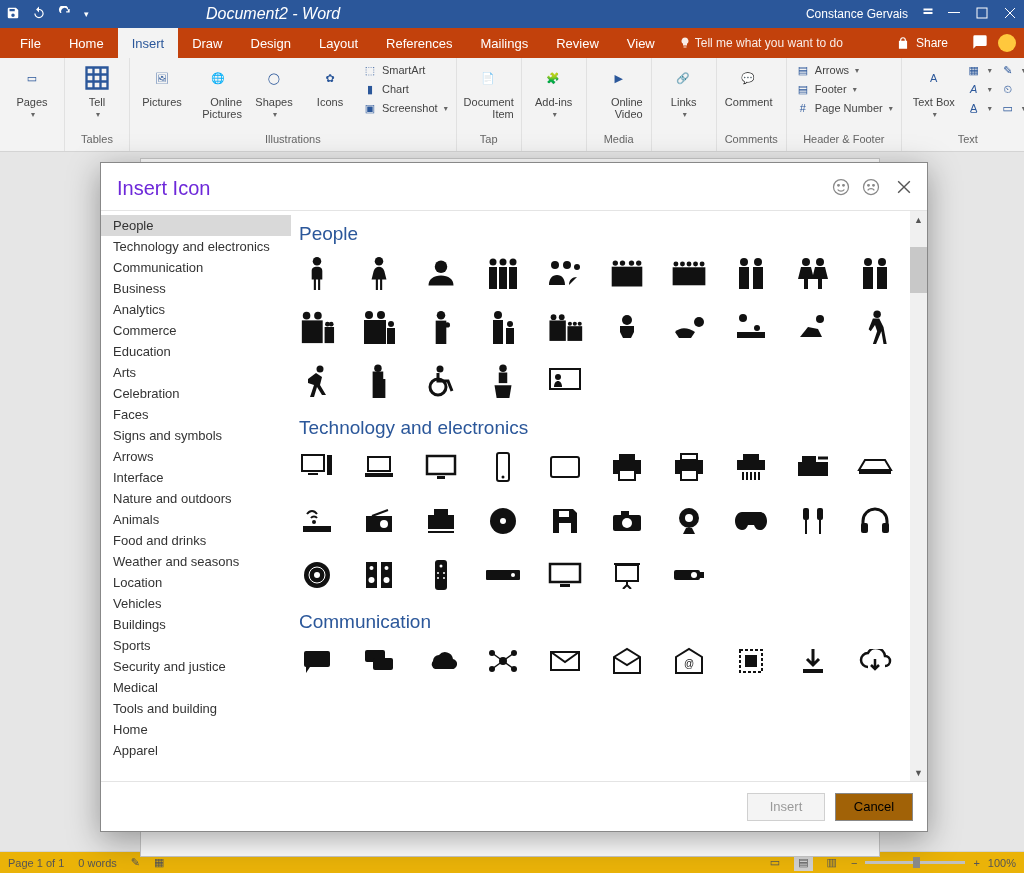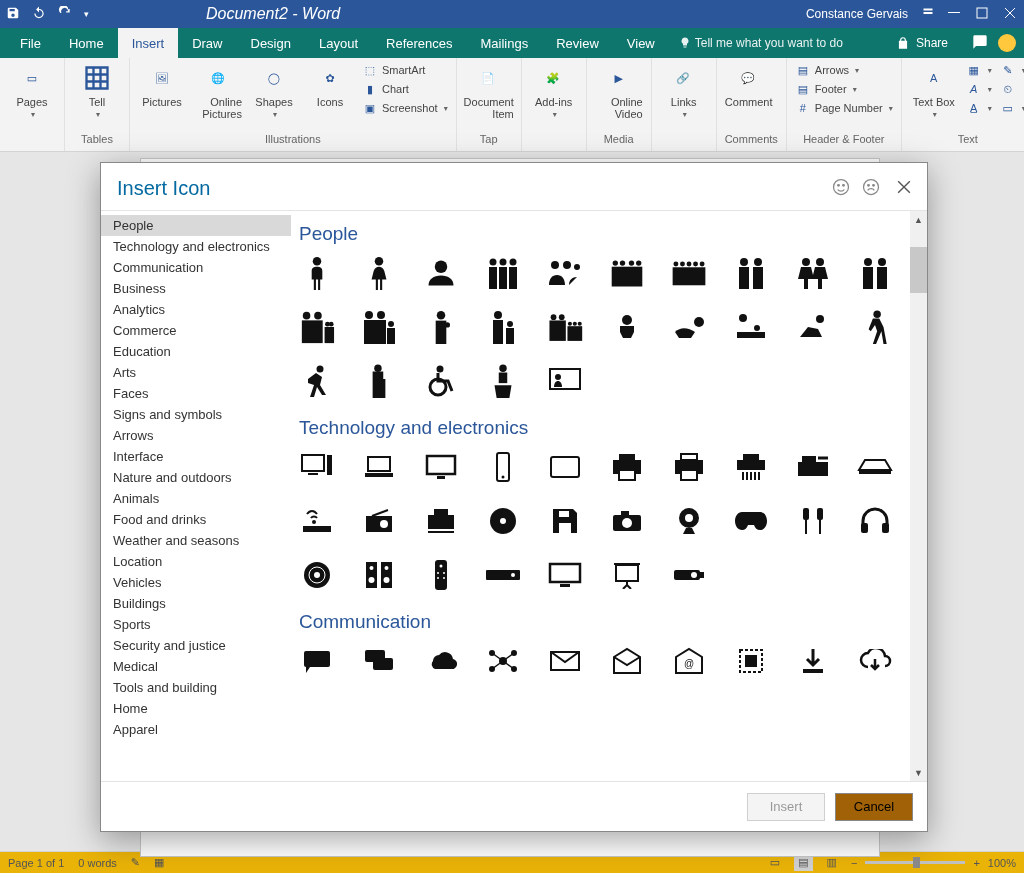--- a/index.html
+++ b/index.html
@@ -4,21 +4,21 @@
 <style>
 * { margin: 0; padding: 0; box-sizing: border-box; font-family: "Segoe UI", Arial, sans-serif; }
 body { background: #e6e6e6; width: 1024px; height: 873px; overflow: hidden; font-size: 12px; color: #333; }
 .titlebar { background: #2b579a; height: 28px; display: flex; align-items: center; color: #fff; padding: 0 6px; }
 .titlebar .qat { display: flex; gap: 12px; align-items: center; width: 200px; }
 .titlebar .title { flex: 1; text-align: left; font-size: 16px; font-style: italic; }
 .titlebar .right { display: flex; gap: 14px; align-items: flex-start; }
 .titlebar svg, .menubar svg { fill: #fff; }
 .winbtn { width: 14px; height: 14px; display:inline-block; }
 
-.menubar { background: #0f766e; height: 30px; display: flex; align-items: center; color: #fff; padding-left: 6px; }
+.menubar { background: #c2410c; height: 30px; display: flex; align-items: center; color: #fff; padding-left: 6px; }
 .menubar .tab { padding: 0 14px; height: 30px; display:flex; align-items:center; font-size: 13px; cursor: pointer; }
 .menubar .tab.active { background: #f3f3f3; color: #2b579a; }
 .menubar .tellme { margin-left: 10px; display:flex; align-items:center; gap:4px; opacity:.9; }
 .menubar .spacer { flex:1; }
 .menubar .share { display:flex; align-items:center; gap:6px; margin-right:24px; }
 
 .ribbon { background:#f3f3f3; height:94px; border-bottom:1px solid #d4d4d4; display:flex; }
 .rgroup { border-right:1px solid #e1e1e1; padding:4px 8px 2px 8px; display:flex; flex-direction:column; }
 .rgroup .row { display:flex; gap:8px; align-items:flex-start; flex:1; }
 .rgroup .glabel { text-align:center; font-size:11px; color:#666; height:16px; }
@@ -28,21 +28,21 @@
 .rmini { display:flex; flex-direction:column; gap:3px; font-size:11px; color:#444; }
 .rmini div { display:flex; align-items:center; gap:4px; cursor:pointer; white-space:nowrap; }
 .rmini .ic { width:16px; height:16px; color:#2b579a; display:inline-flex; align-items:center; justify-content:center;}
 .caret::after { content:"▾"; font-size:8px; margin-left:2px; color:#666; }
 
 .docarea { position:relative; height: calc(873px - 28px - 30px - 94px - 22px); }
 .page { position:absolute; left:140px; top:6px; width:740px; height:100%; background:#fff; border:1px solid #c8c8c8; }
 
 .dialog { position:absolute; left:100px; top:10px; width:828px; height:670px; background:#fff; border:1px solid #888; box-shadow:0 8px 30px rgba(0,0,0,.35); display:flex; flex-direction:column; }
 .dialog .dhdr { padding:14px 16px 10px 16px; display:flex; align-items:center; border-bottom:1px solid #e4e4e4; }
-.dialog .dhdr h1 { color:#0369a1; font-weight:400; font-size:20px; flex:1; }
+.dialog .dhdr h1 { color:#6d28d9; font-weight:400; font-size:20px; flex:1; }
 .dialog .dhdr .feedback { display:flex; gap:10px; color:#777; }
 .dialog .dhdr .close { margin-left:16px; cursor:pointer; }
 
 .dbody { flex:1; display:flex; overflow:hidden; }
 .catlist { width:190px; border-right:0; overflow-y:auto; padding:4px 0; }
 .catlist div { padding:3px 12px; font-size:13px; color:#333; cursor:pointer; }
 .catlist div.sel { background:#d9d9d9; }
 
 .iconpane { flex:1; overflow-y:auto; padding:4px 22px 8px 8px; position:relative; }
 .iconpane h2 { color:#2b579a; font-weight:400; font-size:19px; margin:8px 0 10px 0; }
@@ -322,20 +322,21 @@
     <div class="dbody">
       <div class="catlist" id="catlist">
           <div class="sel">People</div>
           <div>Technology and electronics</div>
           <div>Communication</div>
           <div>Business</div>
           <div>Analytics</div>
           <div>Commerce</div>
           <div>Education</div>
           <div>Arts</div>
+          <div>Celebration</div>
           <div>Faces</div>
           <div>Signs and symbols</div>
           <div>Arrows</div>
           <div>Interface</div>
           <div>Nature and outdoors</div>
           <div>Animals</div>
           <div>Food and drinks</div>
           <div>Weather and seasons</div>
           <div>Location</div>
           <div>Vehicles</div>

